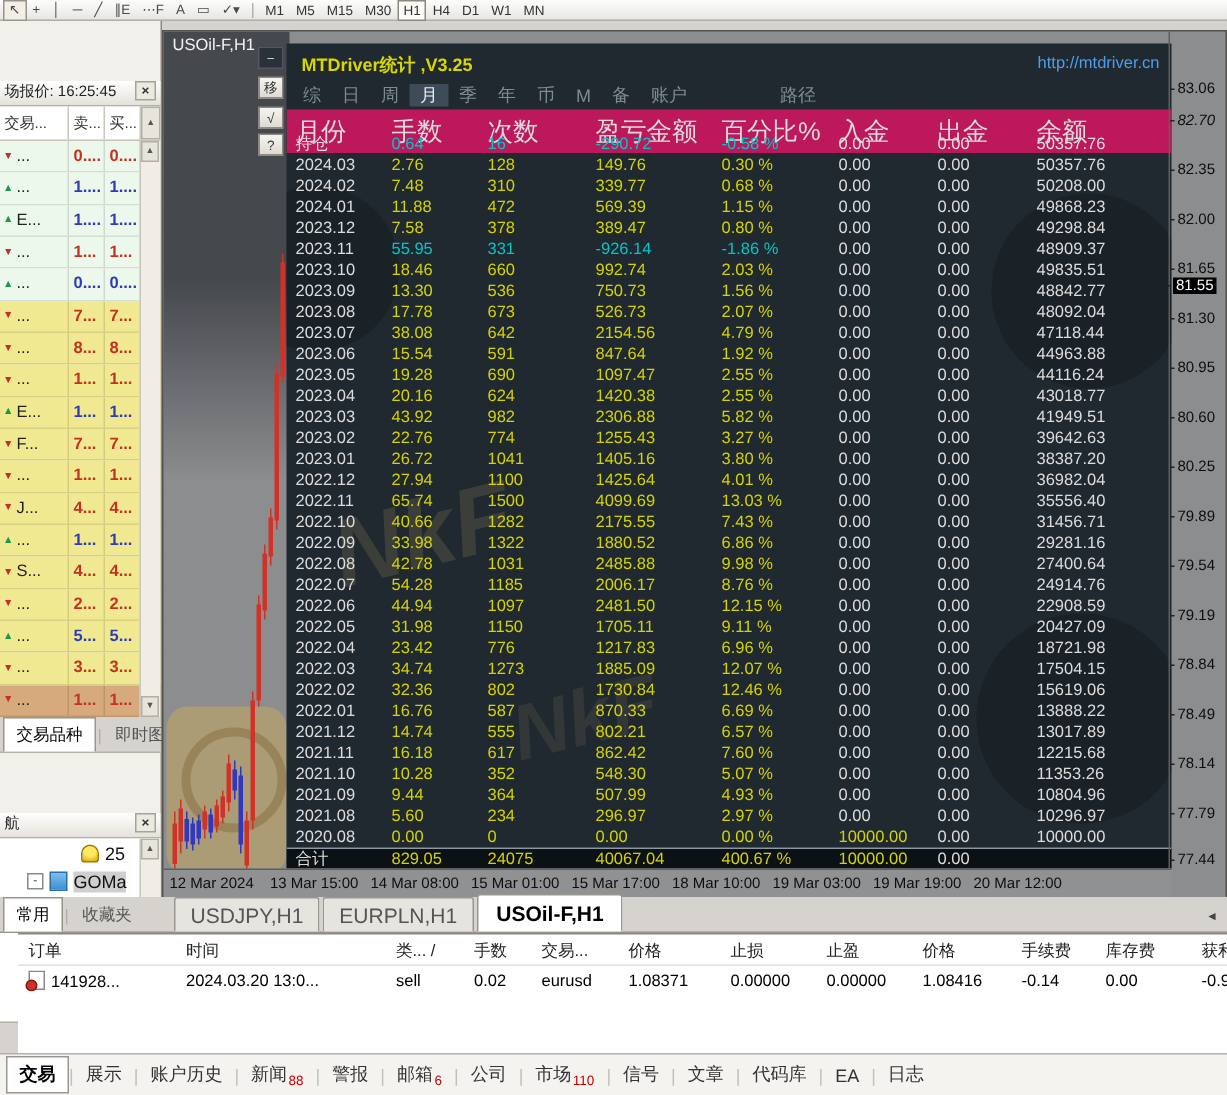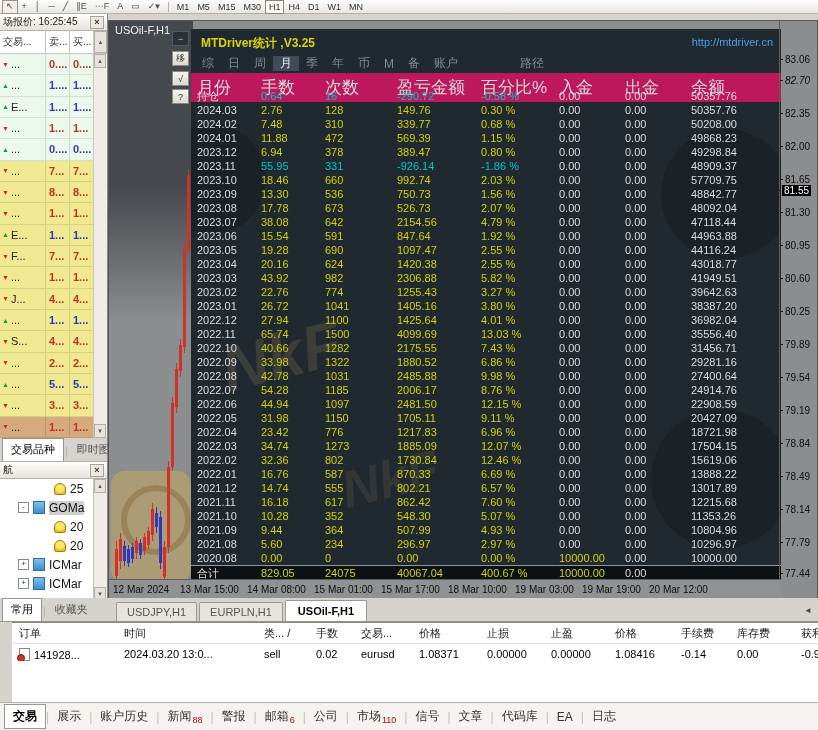--- a/index.html
+++ b/index.html
@@ -8,22 +8,22 @@
   
   #toolbar{position:absolute;left:0;top:0;width:818px;height:14px;display:flex;align-items:center;
            background:linear-gradient(#fdfdfd,#e7e6e2);border-bottom:1px solid #b3b0a8;padding:0 2px;box-sizing:border-box;}
   .tool{font-size:9px;line-height:11px;color:#4a4a4a;padding:0 4px;height:12px;display:flex;align-items:center;}
   .tool.active{background:#f3efe6;border:1px solid #97948b;padding:0 3px;}
   .tsep{width:1px;height:10px;background:#b4b1a9;margin:0 4px;}
   .tf{font-size:9px;color:#333;padding:0 4px;height:12px;display:flex;align-items:center;}
   .tf.active{background:#fcfbf8;border:1px solid #8b887f;padding:0 3px;}
   
   #sidebar{position:absolute;left:0;top:14px;width:108px;height:584px;background:#f2f0ea;border-right:1px solid #8a877e;box-sizing:border-box;}
-  .ptitle{height:16px;display:flex;align-items:center;background:linear-gradient(#ffffff,#e4e2da);
-          border-bottom:1px solid #b3b0a8;font-size:10px;color:#222;padding:0 3px;white-space:nowrap;overflow:hidden;}
+  .ptitle{height:16px;display:flex;align-items:flex-start;background:linear-gradient(#ffffff,#e4e2da);
+          border-bottom:1px solid #b3b0a8;font-size:10px;color:#222;padding:0 3px;white-space:nowrap;overflow:hidden;margin-top:40px;}
   .ptitle .grow{flex:1;}
   .closex{font-size:9px;font-weight:bold;color:#333;border:1px solid #a5a29a;background:#ece9e1;width:12px;height:11px;
           line-height:10px;text-align:center;margin-left:2px;flex:0 0 auto;}
   #mw-head{height:22px;display:flex;background:#fff;border-bottom:1px solid #c6c3ba;font-size:10px;color:#333;}
   #mw-head .hc{border-right:1px solid #c9c6bd;display:flex;align-items:center;padding-left:3px;box-sizing:border-box;white-space:nowrap;overflow:hidden;}
   .sbtn{width:13px;background:#e7e4dc;border:1px solid #b2afa7;font-size:6px;color:#555;display:flex;align-items:center;justify-content:center;box-sizing:border-box;}
   #mw-rows{height:384px;overflow:hidden;position:relative;}
   .mwrow{height:21.33px;display:flex;font-size:11px;box-sizing:border-box;border-bottom:1px solid rgba(0,0,0,0.10);}
   .mwrow .sc{width:46px;display:flex;align-items:center;padding-left:2px;box-sizing:border-box;border-right:1px solid rgba(0,0,0,0.12);white-space:nowrap;overflow:hidden;color:#222;}
   .mwrow .vc{width:24px;display:flex;align-items:center;justify-content:flex-start;padding-left:3px;box-sizing:border-box;border-right:1px solid rgba(0,0,0,0.12);font-weight:bold;font-size:11px;white-space:nowrap;overflow:hidden;}
@@ -82,21 +82,21 @@
   .pslbl{position:absolute;left:5px;font-size:10px;color:#0d0d0d;white-space:nowrap;}
   .pslbl::before{content:"";position:absolute;left:-5px;top:5px;width:3px;height:1px;background:#222;}
   .pslbl.cur{background:#000;color:#fff;padding:0 2px;left:2px;}
   
   #taxis{position:absolute;left:0;top:558px;width:672px;height:22px;background:#8f9193;border-top:1px solid #5e5e5e;}
   .talbl{position:absolute;top:4px;font-size:10px;color:#0d0d0d;white-space:nowrap;}
   
   #tabsrow-main{position:absolute;left:0;top:598px;width:818px;height:24px;background:#d6d3ce;border-bottom:1px solid #979489;display:flex;align-items:flex-end;box-sizing:border-box;}
   #navtabs{width:108px;display:flex;align-items:flex-end;padding-left:2px;box-sizing:border-box;flex:0 0 auto;}
   #charttabs{display:flex;align-items:flex-end;padding-left:8px;flex:1;}
-  .ctab{font-size:11px;color:#555;background:#e6e4df;border:1px solid #9a9790;border-bottom:none;padding:3px 10px;margin-right:2px;border-radius:2px 2px 0 0;white-space:nowrap;}
+  .ctab{font-size:14px;color:#555;background:#e6e4df;border:1px solid #9a9790;border-bottom:none;padding:3px 10px;margin-right:2px;border-radius:2px 2px 0 0;white-space:nowrap;}
   .ctab.active{background:#fff;color:#000;font-weight:bold;padding:4px 12px;}
   #tabscroll{flex:0 0 auto;font-size:8px;color:#444;padding:0 6px 6px 0;}
   
   #terminal{position:absolute;left:12px;top:622px;width:818px;height:100px;background:#fff;border-top:1px solid #8a8880;box-sizing:border-box;}
   .ogrid{display:grid;grid-template-columns:105px 140px 52px 45px 58px 68px 64px 64px 66px 56px 64px 1fr;padding:0 4px;}
   #ohead{height:20px;font-size:11px;color:#222;align-items:center;border-bottom:1px solid #e0e0e0;}
   #ohead div,#orow div{white-space:nowrap;overflow:hidden;padding:0 3px;text-align:left;}
   #ohead div:first-child,#orow div:first-child{text-align:left;}
   #orow{height:20px;font-size:11px;color:#000;align-items:center;}
   .docicon{display:inline-block;width:9px;height:11px;background:#fff;border:1px solid #888;position:relative;vertical-align:-2px;margin-right:4px;}
@@ -496,21 +496,21 @@
           <div class="cy">11.88</div>
           <div class="cy">472</div>
           <div class="cy">569.39</div>
           <div class="cy">1.15 %</div>
           <div class="cw">0.00</div>
           <div class="cw">0.00</div>
           <div class="cw">49868.23</div>
         </div>
         <div class="prow pgrid">
           <div class="cw">2023.12</div>
-          <div class="cy">6.94</div>
+          <div class="cy">7.58</div>
           <div class="cy">378</div>
           <div class="cy">389.47</div>
           <div class="cy">0.80 %</div>
           <div class="cw">0.00</div>
           <div class="cw">0.00</div>
           <div class="cw">49298.84</div>
         </div>
         <div class="prow pgrid">
           <div class="cw">2023.11</div>
           <div class="cc">55.95</div>
@@ -522,21 +522,21 @@
           <div class="cw">48909.37</div>
         </div>
         <div class="prow pgrid">
           <div class="cw">2023.10</div>
           <div class="cy">18.46</div>
           <div class="cy">660</div>
           <div class="cy">992.74</div>
           <div class="cy">2.03 %</div>
           <div class="cw">0.00</div>
           <div class="cw">0.00</div>
-          <div class="cw">57709.75</div>
+          <div class="cw">49835.51</div>
         </div>
         <div class="prow pgrid">
           <div class="cw">2023.09</div>
           <div class="cy">13.30</div>
           <div class="cy">536</div>
           <div class="cy">750.73</div>
           <div class="cy">1.56 %</div>
           <div class="cw">0.00</div>
           <div class="cw">0.00</div>
           <div class="cw">48842.77</div>

